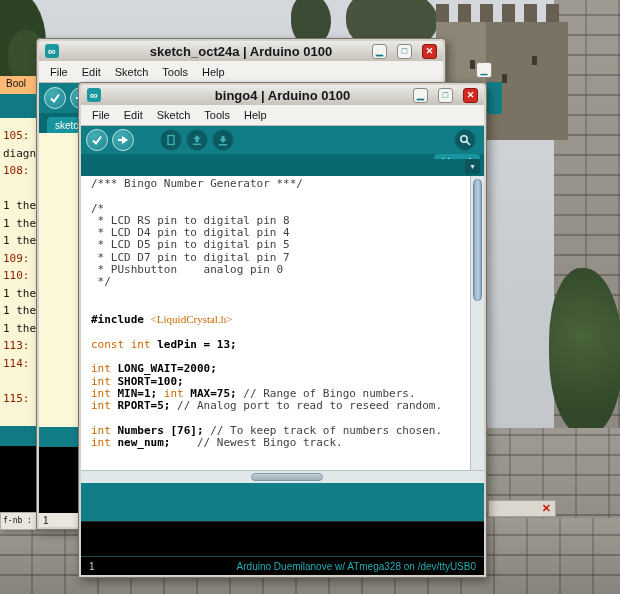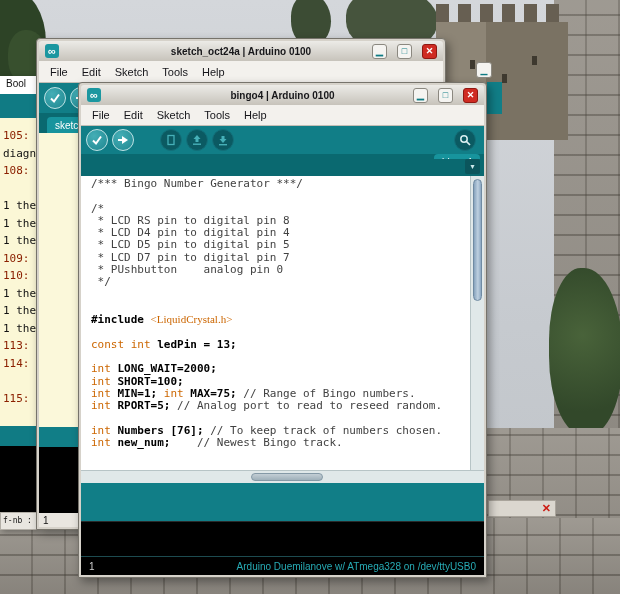--- a/index.html
+++ b/index.html
@@ -31,21 +31,21 @@
   .bg-wall-se{left:478px;top:428px;width:142px;height:166px;}
   .bg-wall-bottom{left:0;top:518px;width:620px;height:76px;}
 
   
   .window{position:absolute;border:1px solid #76736b;background:#d6d2ca;
     box-shadow:3px 4px 10px rgba(0,0,0,.38);border-radius:4px 4px 0 0;}
   .titlebar{position:relative;display:flex;align-items:center;height:20px;
     padding:0 6px;background:linear-gradient(180deg,#ecebe7,#c7c3bb);
     border-radius:3px 3px 0 0;}
   .titlebar .apptitle{position:absolute;left:50%;transform:translateX(-50%);
-    font-size:10px;font-weight:bold;color:#17171a;white-space:nowrap;}
+    font-size:13px;font-weight:bold;color:#17171a;white-space:nowrap;}
   .applogo{width:14px;height:14px;border-radius:3px;background:#1b97a0;color:#fff;
     font-size:11px;line-height:14px;text-align:center;font-weight:bold;}
   .winbtns{margin-left:auto;display:flex;gap:10px;}
   .wbtn{width:15px;height:15px;border:1px solid #8b8880;border-radius:3px;
     background:#f5f4f1;color:#0f7b84;font-size:9px;line-height:13px;
     text-align:center;font-weight:bold;cursor:default;}
   .wbtn.close{background:#cf2b22;color:#fff;border-color:#8f1812;}
   .menubar{display:flex;align-items:center;background:#f3f1ed;
     border-bottom:1px solid #c2beb6;padding-left:4px;}
   .menu-item{font-size:11px;color:#15151a;padding:0 7px;}
@@ -76,21 +76,21 @@
     background:linear-gradient(90deg,#87a3bd,#bed0e0 55%,#8aa6c0);
     border:1px solid #6f8aa2;}
   .hscroll{position:relative;background:#e0e8e9;border-top:1px solid #b7c4c6;}
   .hthumb{position:absolute;left:170px;top:2px;width:72px;height:8px;border-radius:4px;
     background:linear-gradient(180deg,#c3ced5,#9fb0ba);border:1px solid #8499a6;}
 
   
   .backwin{position:absolute;left:0;top:76px;width:37px;height:454px;
     box-shadow:2px 2px 6px rgba(0,0,0,.3);}
   .backwin .bw-head{position:absolute;left:0;top:0;width:37px;height:18px;
-    background:#ffffff;font-size:10px;color:#111;padding:2px 0 12px 6px;}
+    background:#fdba74;font-size:10px;color:#111;padding:2px 0 12px 6px;}
   .backwin .bw-tools{position:absolute;left:0;top:18px;width:37px;height:24px;background:#107b84;}
   .backwin .bw-editor{position:absolute;left:0;top:42px;width:37px;height:308px;
     background:#fbf7d6;font-family:"DejaVu Sans Mono",monospace;font-size:11px;
     line-height:17.5px;padding:9px 0 0 3px;overflow:hidden;}
   .backwin .bw-teal{position:absolute;left:0;top:350px;width:37px;height:20px;background:#107b84;}
   .backwin .bw-console{position:absolute;left:0;top:370px;width:37px;height:66px;background:#000;}
   .backwin .bw-status{position:absolute;left:0;top:436px;width:80px;height:18px;
     background:#e9e6e0;border:1px solid #b3afa7;font-family:"DejaVu Sans Mono",monospace;
     font-size:8px;color:#111;padding:3px 0 0 2px;white-space:nowrap;}
   .frag-btn{position:absolute;left:476px;top:62px;width:16px;height:16px;

